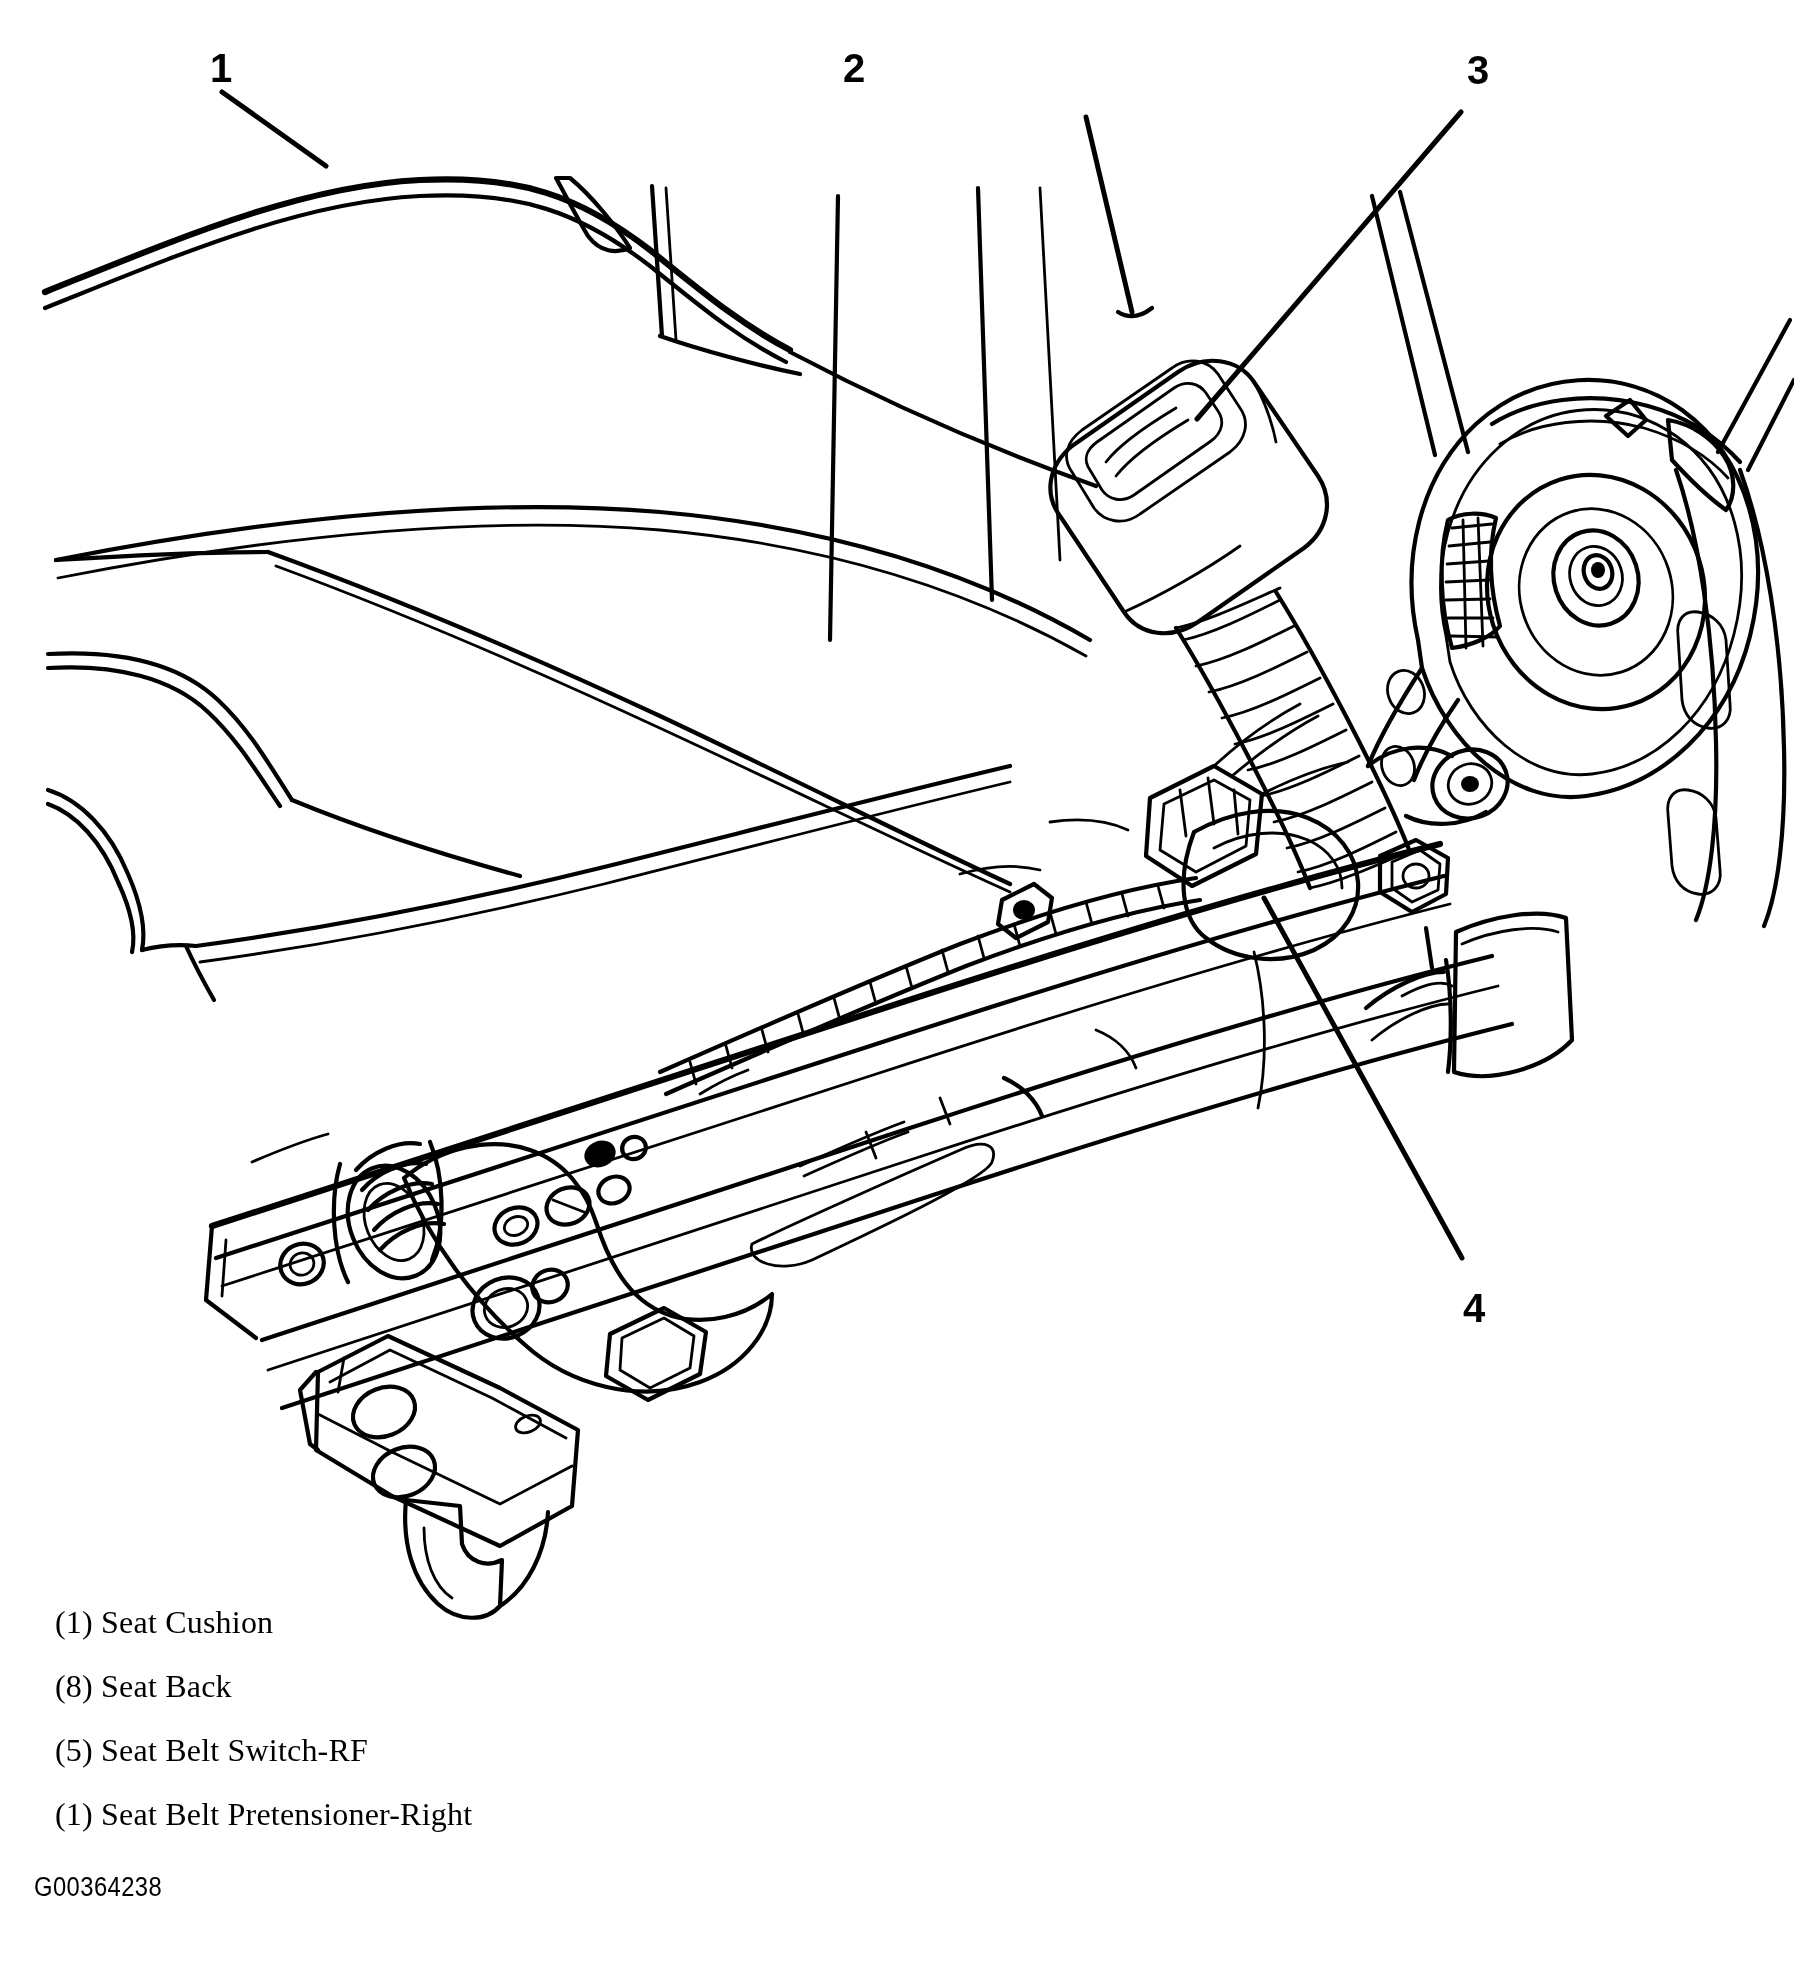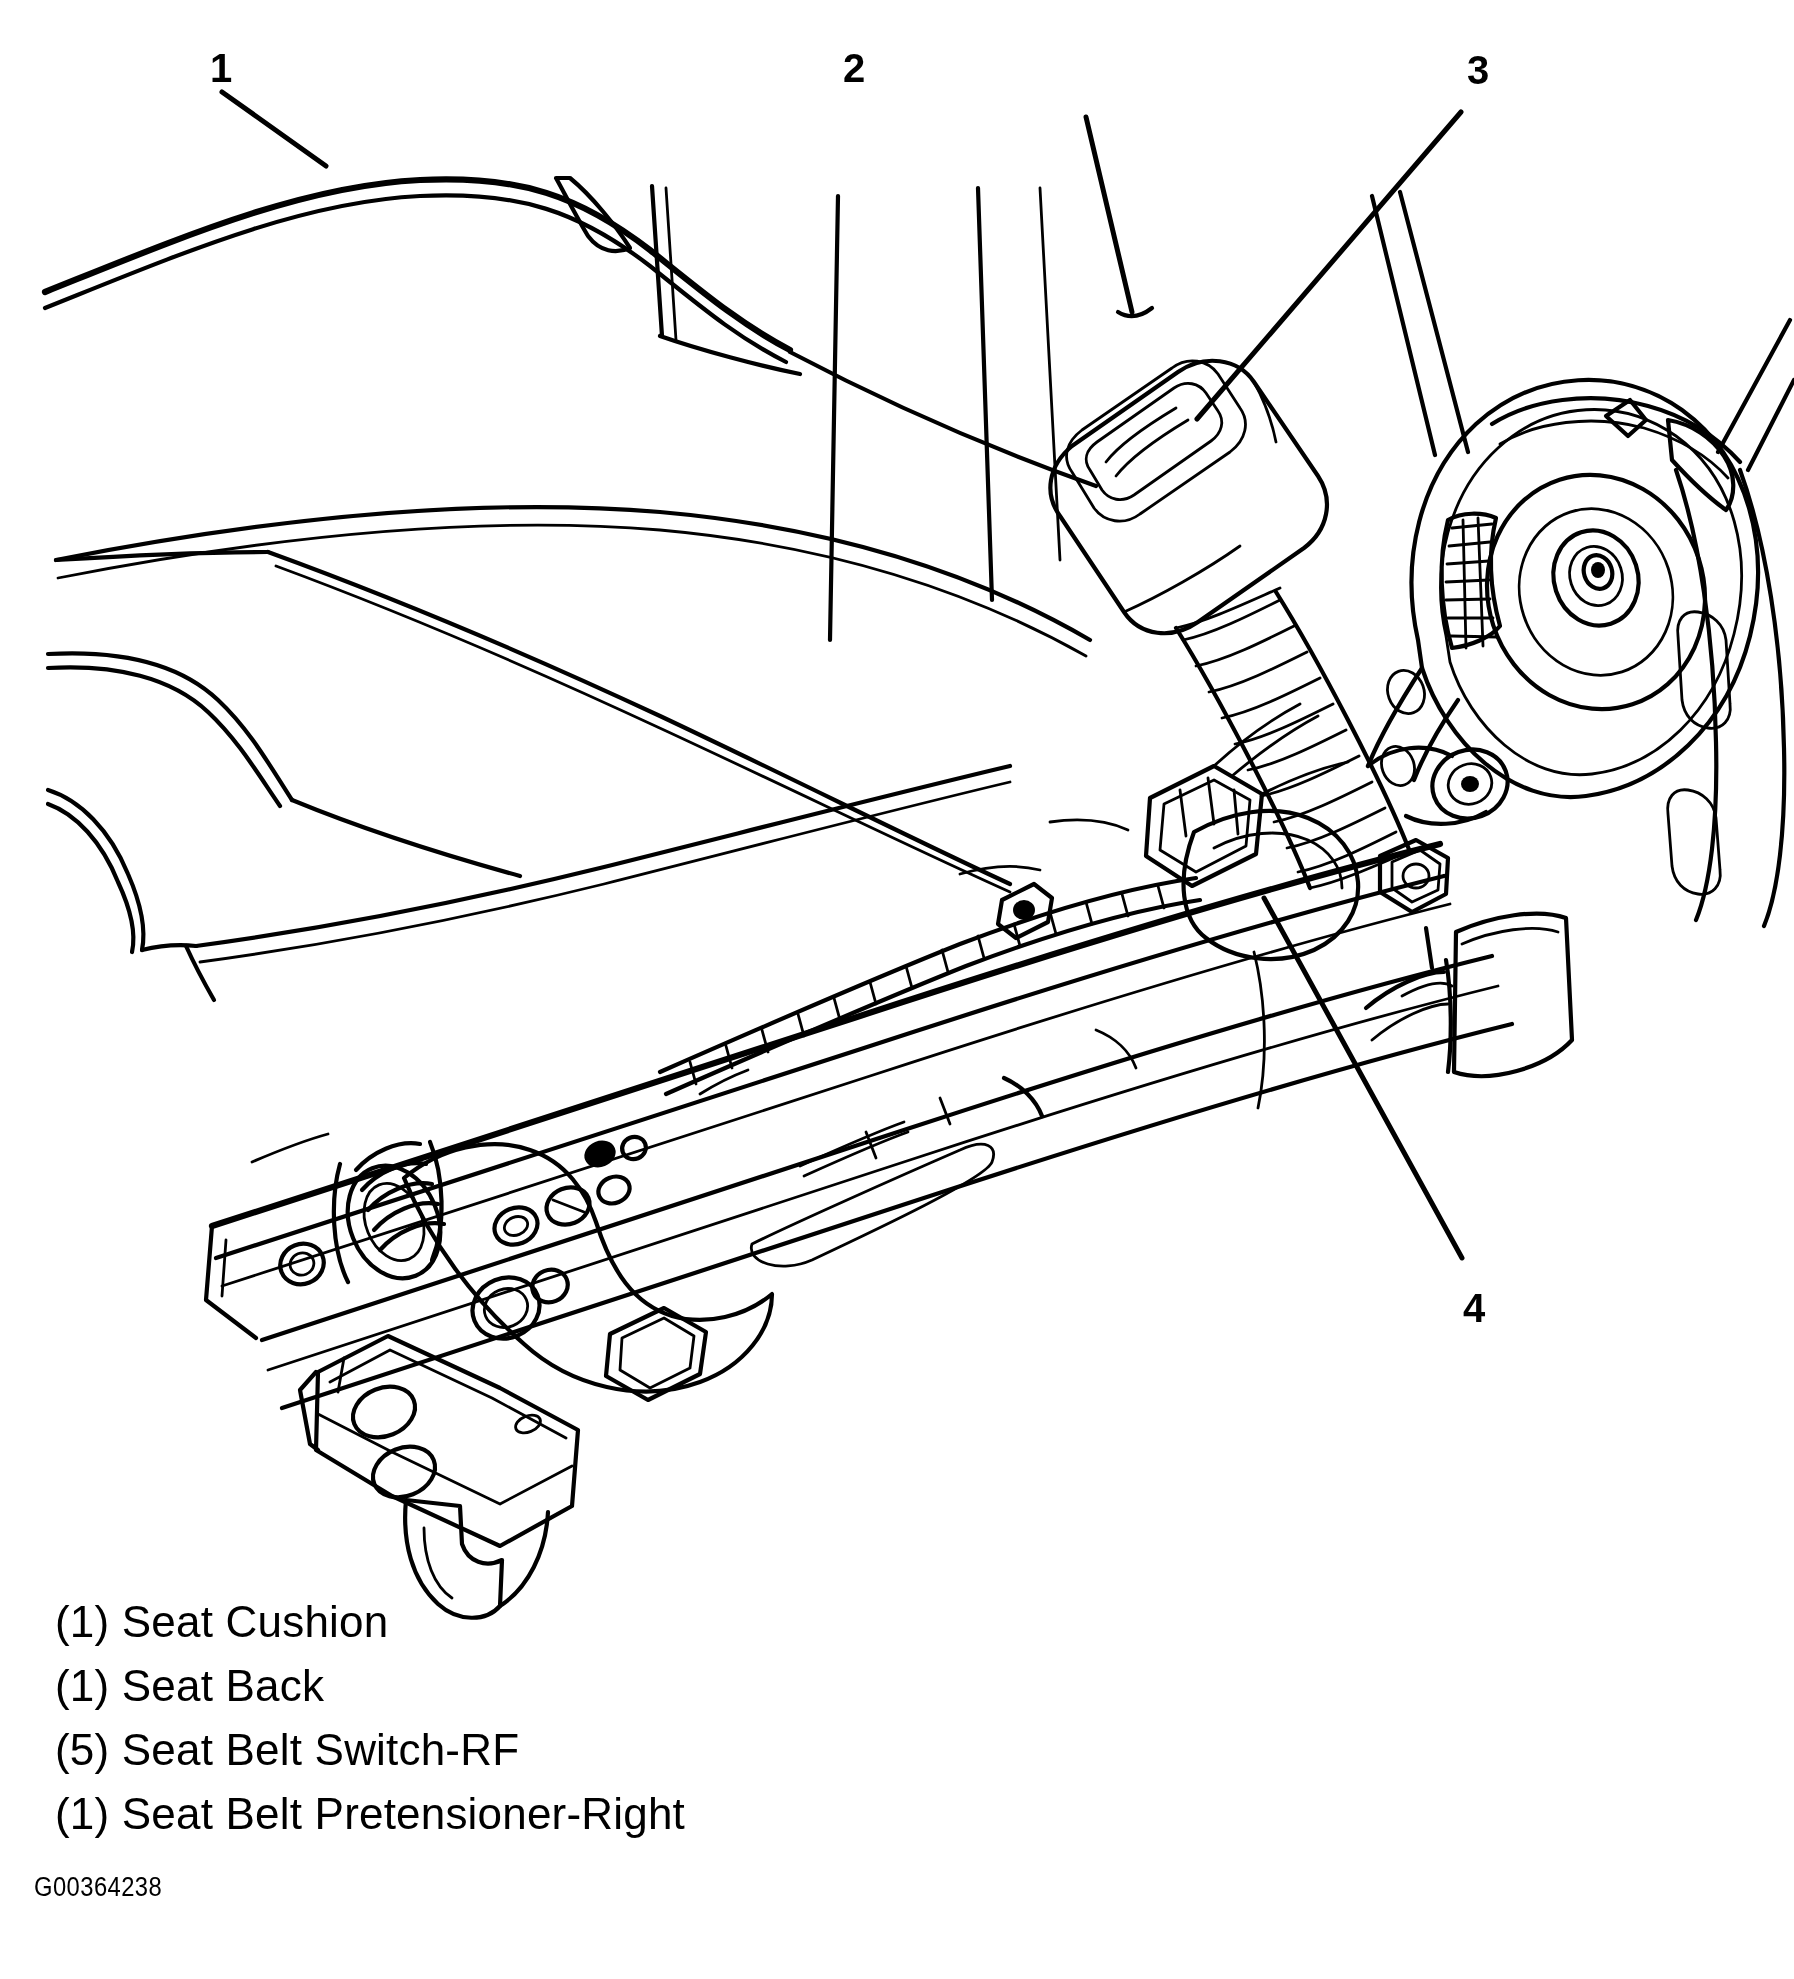--- a/index.html
+++ b/index.html
@@ -28,22 +28,22 @@
     height: 1979px;
     display: block;
   }
   .legend-block {
     position: absolute;
     left: 55px;
     top: 1590px;
     width: 900px;
   }
   .legend-item {
-    font-family: Liberation Sans, sans-serif;
-    font-size: 44px;
+    font-family: Liberation Serif, serif;
+    font-size: 32px;
     line-height: 64px;
     color: #000000;
     white-space: nowrap;
     letter-spacing: 0.2px;
   }
   .fig-id {
     position: absolute;
     left: 34px;
     top: 1872px;
     font-family: "Liberation Sans", sans-serif;
@@ -396,20 +396,20 @@
 
   </svg>
 
   <div class="callout-label" style="left:210px; top:48px;">1</div>
   <div class="callout-label" style="left:843px; top:48px;">2</div>
   <div class="callout-label" style="left:1467px; top:50px;">3</div>
   <div class="callout-label" style="left:1463px; top:1288px;">4</div>
 
   <div class="legend-block">
     <div class="legend-item">(1) Seat Cushion</div>
-    <div class="legend-item">(1) Seat Back</div>
+    <div class="legend-item">(8) Seat Back</div>
     <div class="legend-item">(5) Seat Belt Switch-RF</div>
     <div class="legend-item">(1) Seat Belt Pretensioner-Right</div>
   </div>
 
   <div class="fig-id">G00364238</div>
 
 </div>
 
 </body></html>

